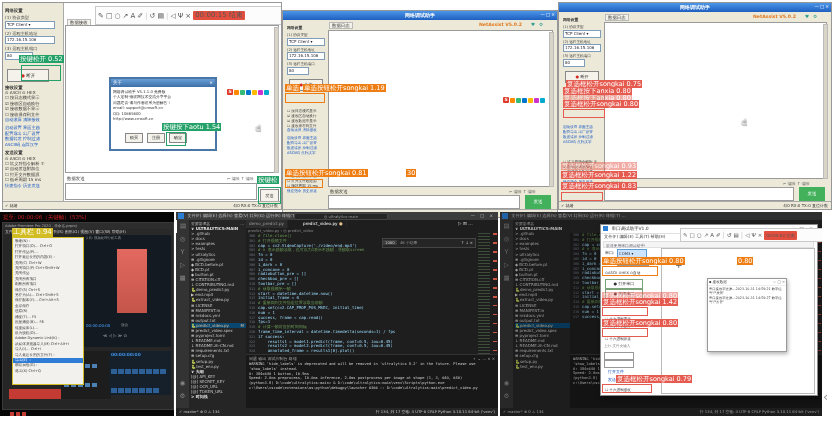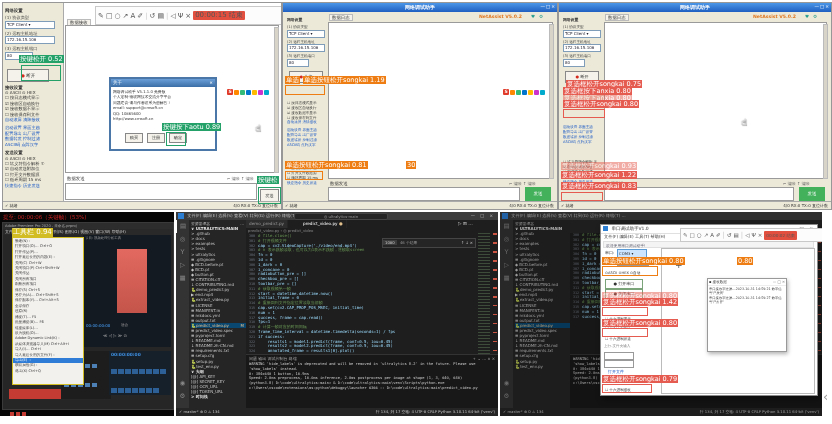--- a/index.html
+++ b/index.html
@@ -142,21 +142,21 @@
 email: support@cmsoft.cn
 QQ: 10865600
 http://www.cmsoft.cn</div>
       <div class="btnbox t" style="left:14px;top:54px;width:16px;height:8px;font-size:4.2px;line-height:8px">购买</div>
       <div class="btnbox t" style="left:36px;top:54px;width:16px;height:8px;font-size:4.2px;line-height:8px">注册</div>
       <div class="btnbox t" style="left:58px;top:54px;width:16px;height:8px;font-size:4.2px;line-height:8px">确定</div>
     </div>
 
     <div class="ann ag" style="left:16px;top:52px">按键松开 0.52</div>
     <div class="bx bg" style="left:18px;top:62px;width:38px;height:14px"></div>
-    <div class="ann ag" style="left:159px;top:120px">按键按下aotu 0.89</div>
+    <div class="ann ag" style="left:159px;top:120px">按键按下aotu 1.54</div>
     <div class="bx bg" style="left:163px;top:129px;width:18px;height:12px"></div>
 
     <div class="deskicons" style="left:224px;top:86px">
       <span class="slogo">S</span>
       <i style="background:#f80"></i>
       <i style="background:#3b7"></i>
       <i style="background:#07c"></i>
       <i style="background:#fb0"></i>
       <i style="background:#c3c"></i>
       <i style="background:#0ac"></i>
@@ -169,21 +169,21 @@
     <div class="ann ag" style="left:254px;top:173px">按键松</div>
     <div class="bx bg" style="left:255px;top:184px;width:21px;height:15px"></div>
     <div class="btnbox t" style="left:257px;top:186px;width:17px;height:11px;font-size:4.2px;line-height:11px">发送</div>
 
     <div class="statusbar">
       <span style="margin-left:2px">✓ 就绪</span>
       <span style="float:right;margin-right:3px">4/0        RX:0        TX:0        复位计数</span>
     </div>
   </div>
 
-  <div class="P net" id="p2" style="left:282px;top:2px;width:274px;height:206px">
+  <div class="P net" id="p2" style="left:282px;top:10px;width:274px;height:206px">
     <div class="titlebar">网络调试助手</div>
     <div class="winbtns"><span>—</span><span>□</span><span>×</span></div>
     <div class="t" style="left:46px;top:11px;font-size:4.4px;background:#f4f2ea;border:1px solid #bbb;padding:0 2px">数据日志</div>
     <div class="t" style="left:196px;top:11px;font-size:4.6px;font-weight:bold;color:#e07820">NetAssist V5.0.2</div>
     <div class="t" style="left:248px;top:11px;font-size:4.6px;color:#2a9d8f">♥</div>
     <div class="t" style="left:256px;top:11px;font-size:4.6px;color:#2a9d8f">⚙</div>
 
     <div class="side" style="left:2px;top:10px;width:42px;height:188px;font-size:3.6px;line-height:4.8px">
       <div class="sec" style="font-size:3.8px">网络设置</div>
       <div class="lbl">(1) 协议类型</div>
@@ -608,18 +608,18 @@
     </div>
 
     <div class="ann ao" style="left:102px;top:45px">单选按钮松开songkai 0.80</div>
     <div class="ann ao" style="left:237px;top:45px">0.80</div>
     <div class="bx bo" style="left:102px;top:54px;width:54px;height:8px"></div>
     <div class="ann ar faded" style="left:102px;top:80px">复选框松开songkai 0.80</div>
     <div class="ann ar" style="left:102px;top:86px">复选框松开songkai 1.42</div>
     <div class="bx br" style="left:102px;top:95px;width:44px;height:7px"></div>
     <div class="ann ar" style="left:102px;top:107px">复选框松开songkai 0.80</div>
     <div class="bx br" style="left:102px;top:116px;width:44px;height:7px"></div>
-    <div class="ann ar" style="left:102px;top:163px">复选框松开songkai 0.79</div>
+    <div class="ann ar" style="left:116px;top:163px">复选框松开songkai 0.79</div>
     <div class="bx br" style="left:102px;top:172px;width:48px;height:7px"></div>
   </div>
 
   <div class="chev" style="left:823px;top:390px">‹</div>
 </div>
 
 </body></html>

